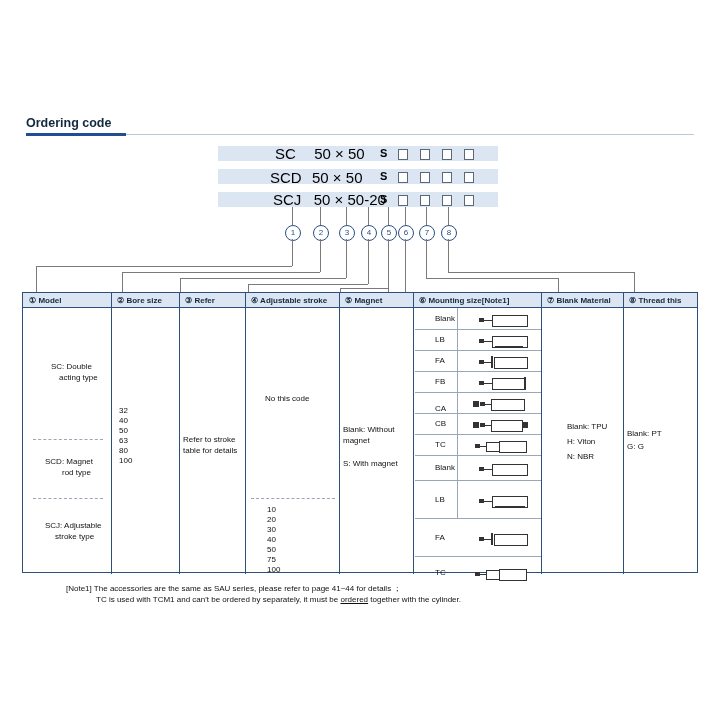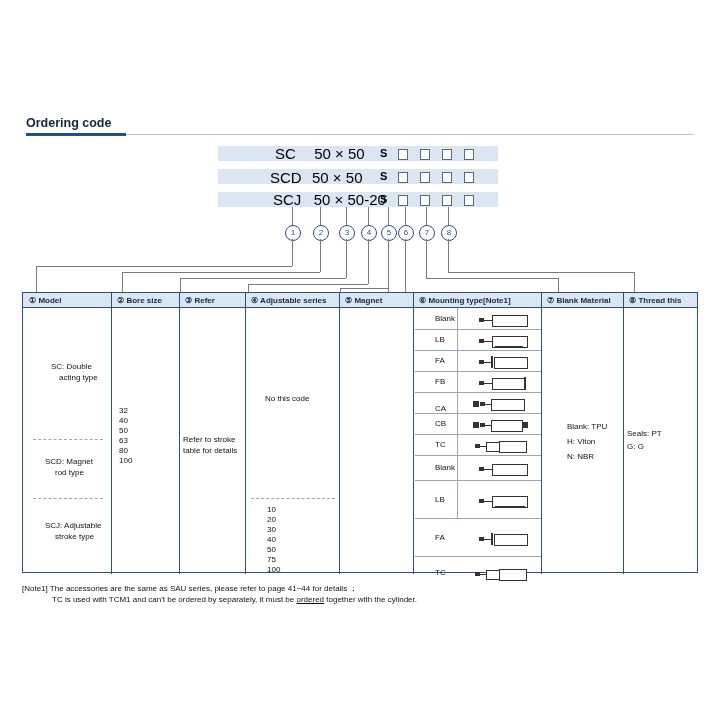--- a/index.html
+++ b/index.html
@@ -80,21 +80,21 @@
   .mrow-line{position:absolute;height:1px;background:#9aa6b5;}
   .mvline{position:absolute;width:1px;background:#9aa6b5;}
 
   
   .cyl{position:absolute;}
   .cyl .body{position:absolute;border:1px solid #333;background:#fff;}
   .cyl .rod{position:absolute;background:#333;height:1px;}
   .cyl .blk{position:absolute;background:#333;}
 
   
-  .note{position:absolute;font-size:8px;color:#111;}
+  .note{position:absolute;font-size:8px;color:#111;margin-left:44px;}
   .u{text-decoration:underline;}
 </style>
 </head>
 <body>
 
 <div class="heading">Ordering code</div>
 <div class="heading-underline"></div>
 <div class="heading-rule"></div>
 
 <div class="bar bar1"></div>
@@ -196,29 +196,29 @@
   <div class="hcell" style="left:90px;width:68px">
     <span>②</span>
     <span>Bore size</span>
   </div>
   <div class="hcell" style="left:158px;width:64px">
     <span>③</span>
     <span>Refer</span>
   </div>
   <div class="hcell" style="left:224px;width:92px">
     <span>④</span>
-    <span>Adjustable series</span>
+    <span>Adjustable stroke</span>
   </div>
   <div class="hcell" style="left:318px;width:72px">
     <span>⑤</span>
     <span>Magnet</span>
   </div>
   <div class="hcell" style="left:392px;width:126px">
     <span>⑥</span>
-    <span>Mounting type[Note1]</span>
+    <span>Mounting size[Note1]</span>
   </div>
   <div class="hcell" style="left:520px;width:88px">
     <span>⑦</span>
     <span>Blank Material</span>
   </div>
   <div class="hcell" style="left:602px;width:72px">
     <span>⑧</span>
     <span>Thread this</span>
   </div>
 
@@ -233,21 +233,21 @@
   <div class="dash" style="left:10px;top:146px;width:70px"></div>
   <div class="dash" style="left:10px;top:205px;width:70px"></div>
   <div class="dash" style="left:228px;top:205px;width:84px"></div>
 
   <div class="cell" style="left:28px;top:68px">
     <span>SC: Double</span><br>
     <span style="margin-left:8px">acting type</span>
   </div>
   <div class="cell" style="left:22px;top:163px">
     <span>SCD: Magnet</span><br>
-    <span style="margin-left:10px">rod type</span>
+    <span style="margin-left:17px">rod type</span>
   </div>
   <div class="cell" style="left:22px;top:227px">
     <span>SCJ: Adjustable</span><br>
     <span style="margin-left:10px">stroke type</span>
   </div>
 
   <div class="cell" style="left:96px;top:113px;line-height:10px">
     <div>32</div>
     <div>40</div>
     <div>50</div>
@@ -265,20 +265,25 @@
   <div class="cell" style="left:244px;top:212px;line-height:10px">
     <div>10</div>
     <div>20</div>
     <div>30</div>
     <div>40</div>
     <div>50</div>
     <div>75</div>
     <div>100</div>
   </div>
 
+  <div class="cell" style="left:320px;top:131px;line-height:11px">
+    <div>Blank: Without</div>
+    <div>          magnet</div>
+    <div style="margin-top:12px">S: With magnet</div>
+  </div>
 
   <div class="mvline" style="left:434px;top:15px;height:210px"></div>
 
   <div class="mrow-line" style="left:392px;top:36px;width:126px"></div>
   <div class="mrow-line" style="left:392px;top:57px;width:126px"></div>
   <div class="mrow-line" style="left:392px;top:78px;width:126px"></div>
   <div class="mrow-line" style="left:392px;top:99px;width:126px"></div>
   <div class="mrow-line" style="left:392px;top:120px;width:126px"></div>
   <div class="mrow-line" style="left:392px;top:141px;width:126px"></div>
   <div class="mrow-line" style="left:392px;top:162px;width:126px"></div>
@@ -366,21 +371,21 @@
     <div class="body" style="left:24px;top:1px;width:26px;height:10px"></div>
   </div>
 
   <div class="cell" style="left:544px;top:126px;line-height:15px">
     <div>Blank: TPU</div>
     <div>H: Viton</div>
     <div>N: NBR</div>
   </div>
 
   <div class="cell" style="left:604px;top:134px;line-height:13px">
-    <div>Seals: PT</div>
+    <div>Blank: PT</div>
     <div>G: G</div>
   </div>
 </div>
 
 <div class="note" style="left:22px;top:583px">[Note1] The accessories are the same as SAU series, please refer to page 41~44 for details ；</div>
 <div class="note" style="left:52px;top:595px">
   <span>TC is used with TCM1 and can't be ordered by separately, it must be </span><span class="u">ordered</span><span> together with the cylinder.</span>
 </div>
 
 </body></html>

